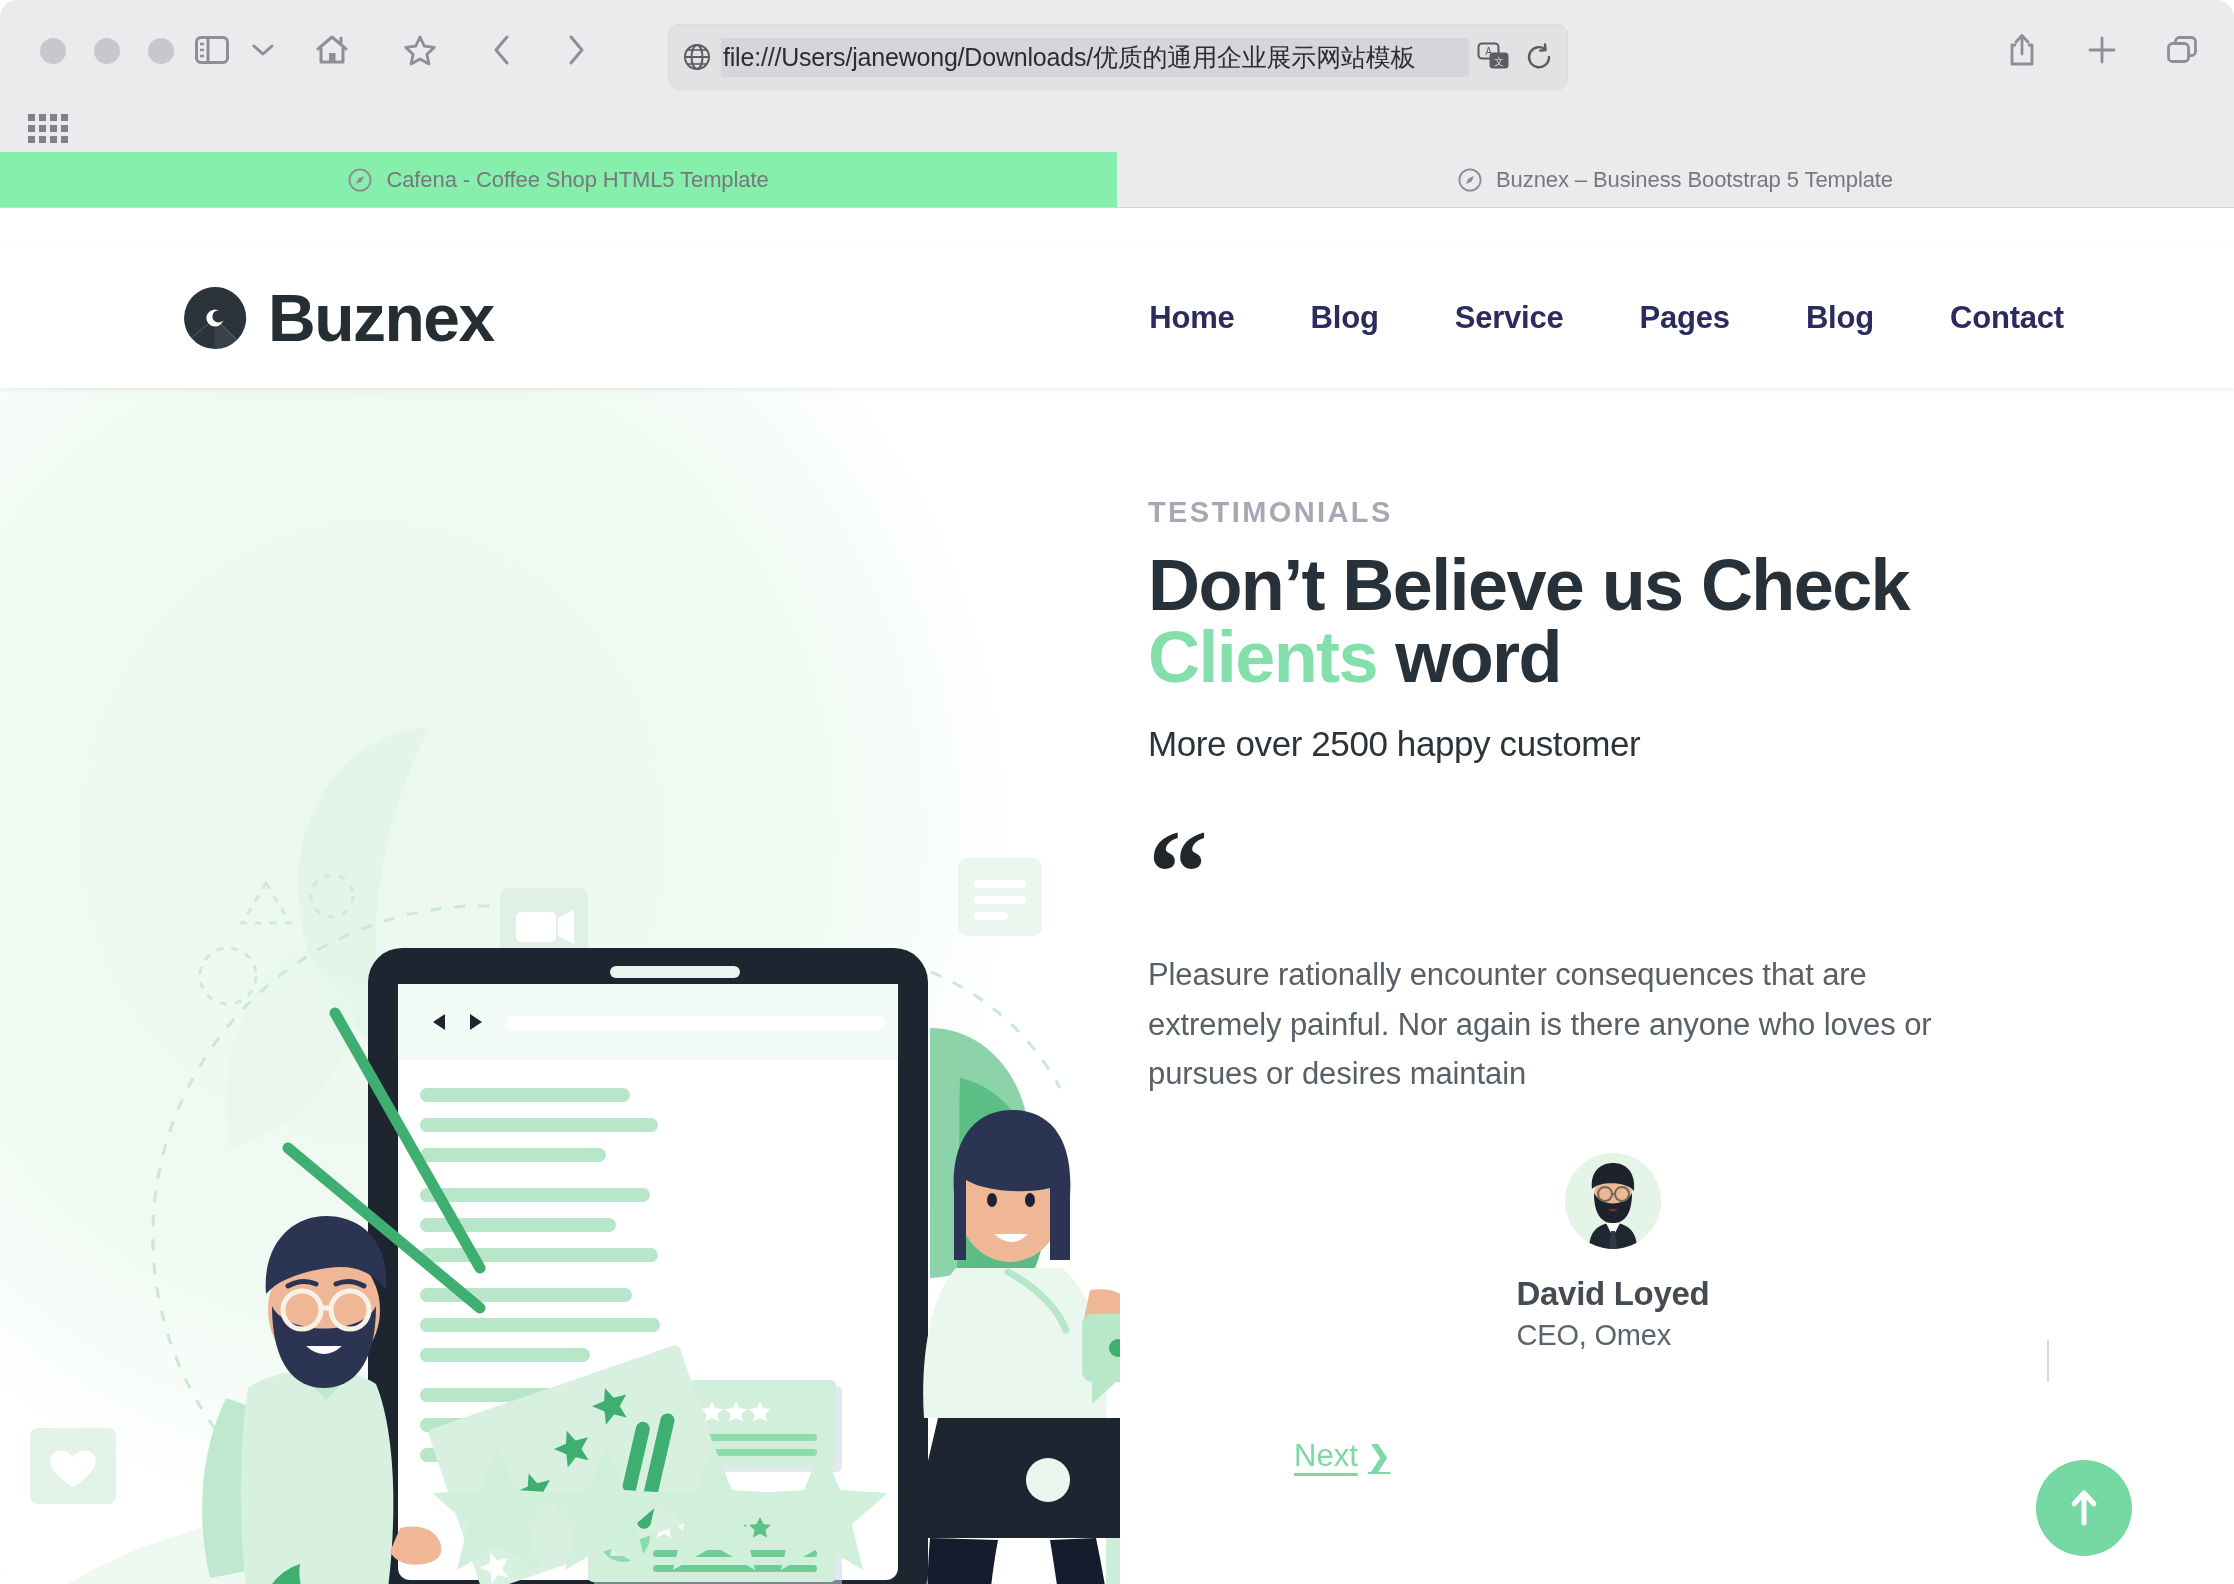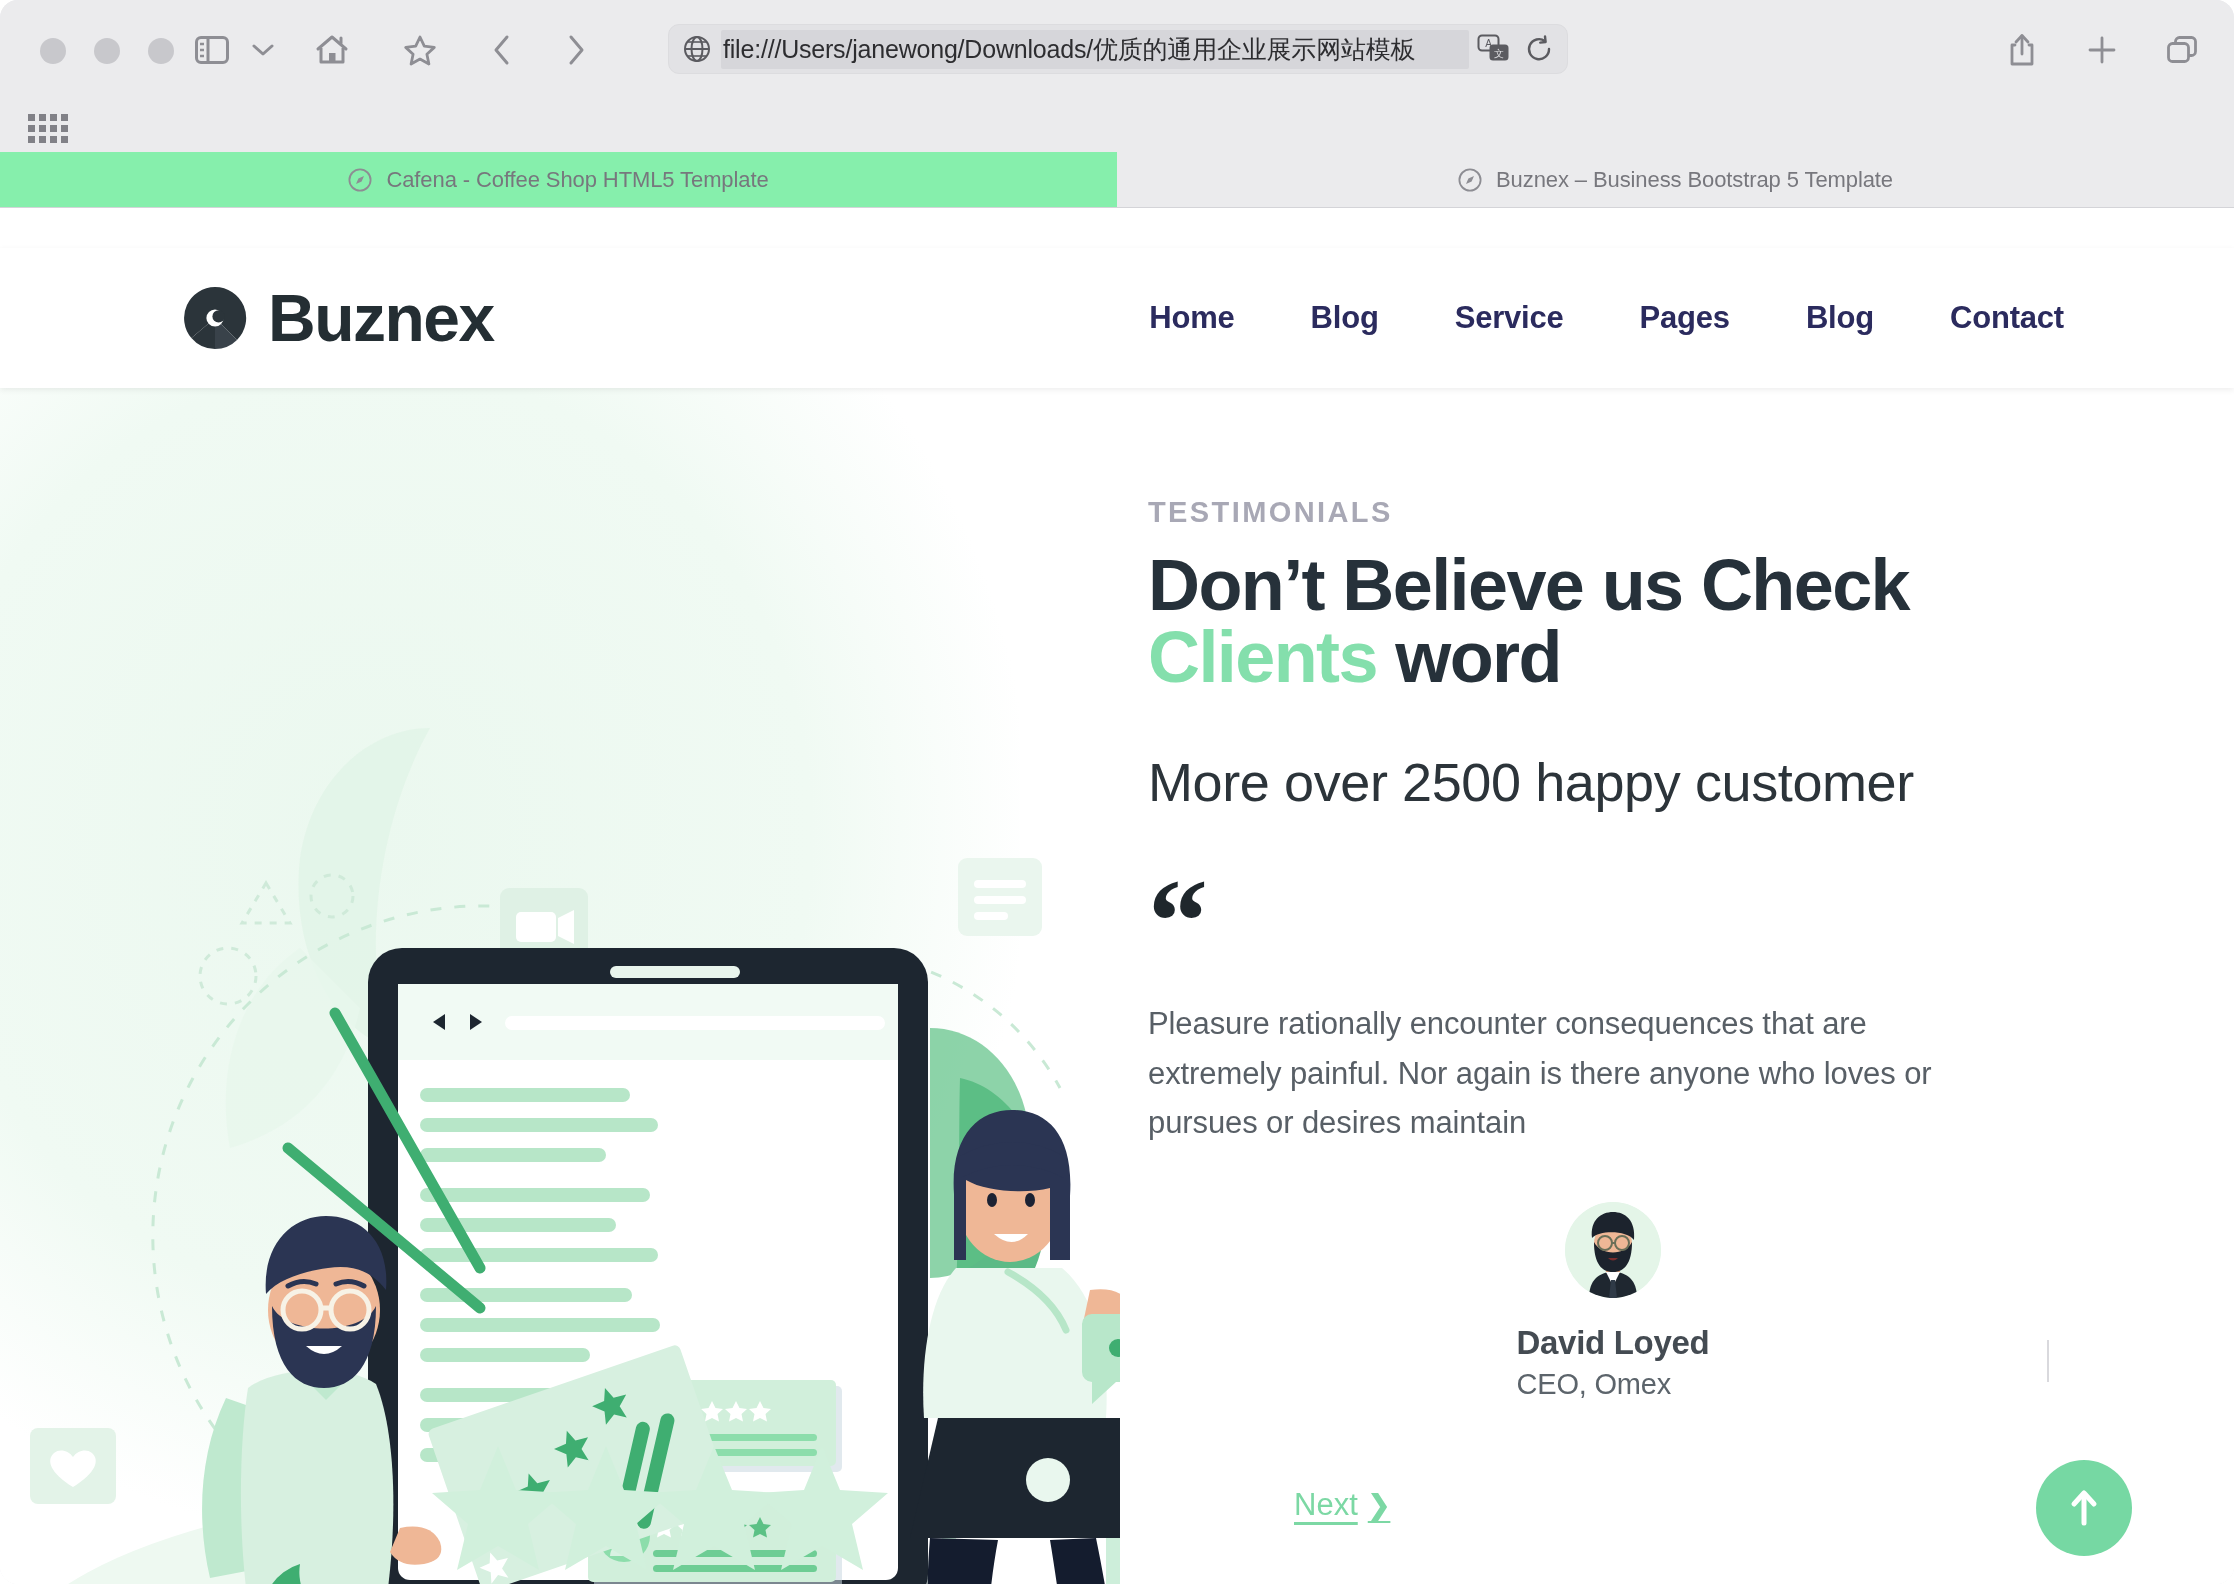--- a/index.html
+++ b/index.html
@@ -45,21 +45,21 @@
   .bookmark-btn { left: 396px; }
   .back-btn { left: 478px; }
   .fwd-btn { left: 552px; }
   .share-btn { left: 1998px; }
   .newtab-btn { left: 2078px; }
   .tabs-btn { left: 2158px; }
 
   .addr-wrap {
     position: absolute;
     left: 668px; top: 24px;
-    width: 900px; height: 50px;
+    width: 900px; height: 66px;
     background: #e2e2e5;
     border: 1px solid #dcdcdf;
     border-radius: 11px;
     display: flex; align-items: center;
     padding: 0 14px;
   }
   .addr-globe { flex: 0 0 auto; margin-right: 10px; display: flex; }
   .addr-text {
     flex: 1 1 auto;
     font-size: 25px;
@@ -188,22 +188,22 @@
   .headline {
     margin-top: 20px;
     font-size: 72px;
     font-weight: bold;
     line-height: 1.0;
     color: #26313a;
     letter-spacing: -1.6px;
   }
   .headline .accent { color: #84dfac; }
   .subhead {
-    margin-top: 58px;
-    font-size: 54px;
+    margin-top: 31px;
+    font-size: 35px;
     color: #2c343a;
     letter-spacing: -0.4px;
   }
   .quote-mark {
     margin-top: 82px;
     font-size: 120px;
     line-height: 0.45;
     color: #1f272c;
     font-family: "Liberation Serif", serif;
     font-weight: bold;

